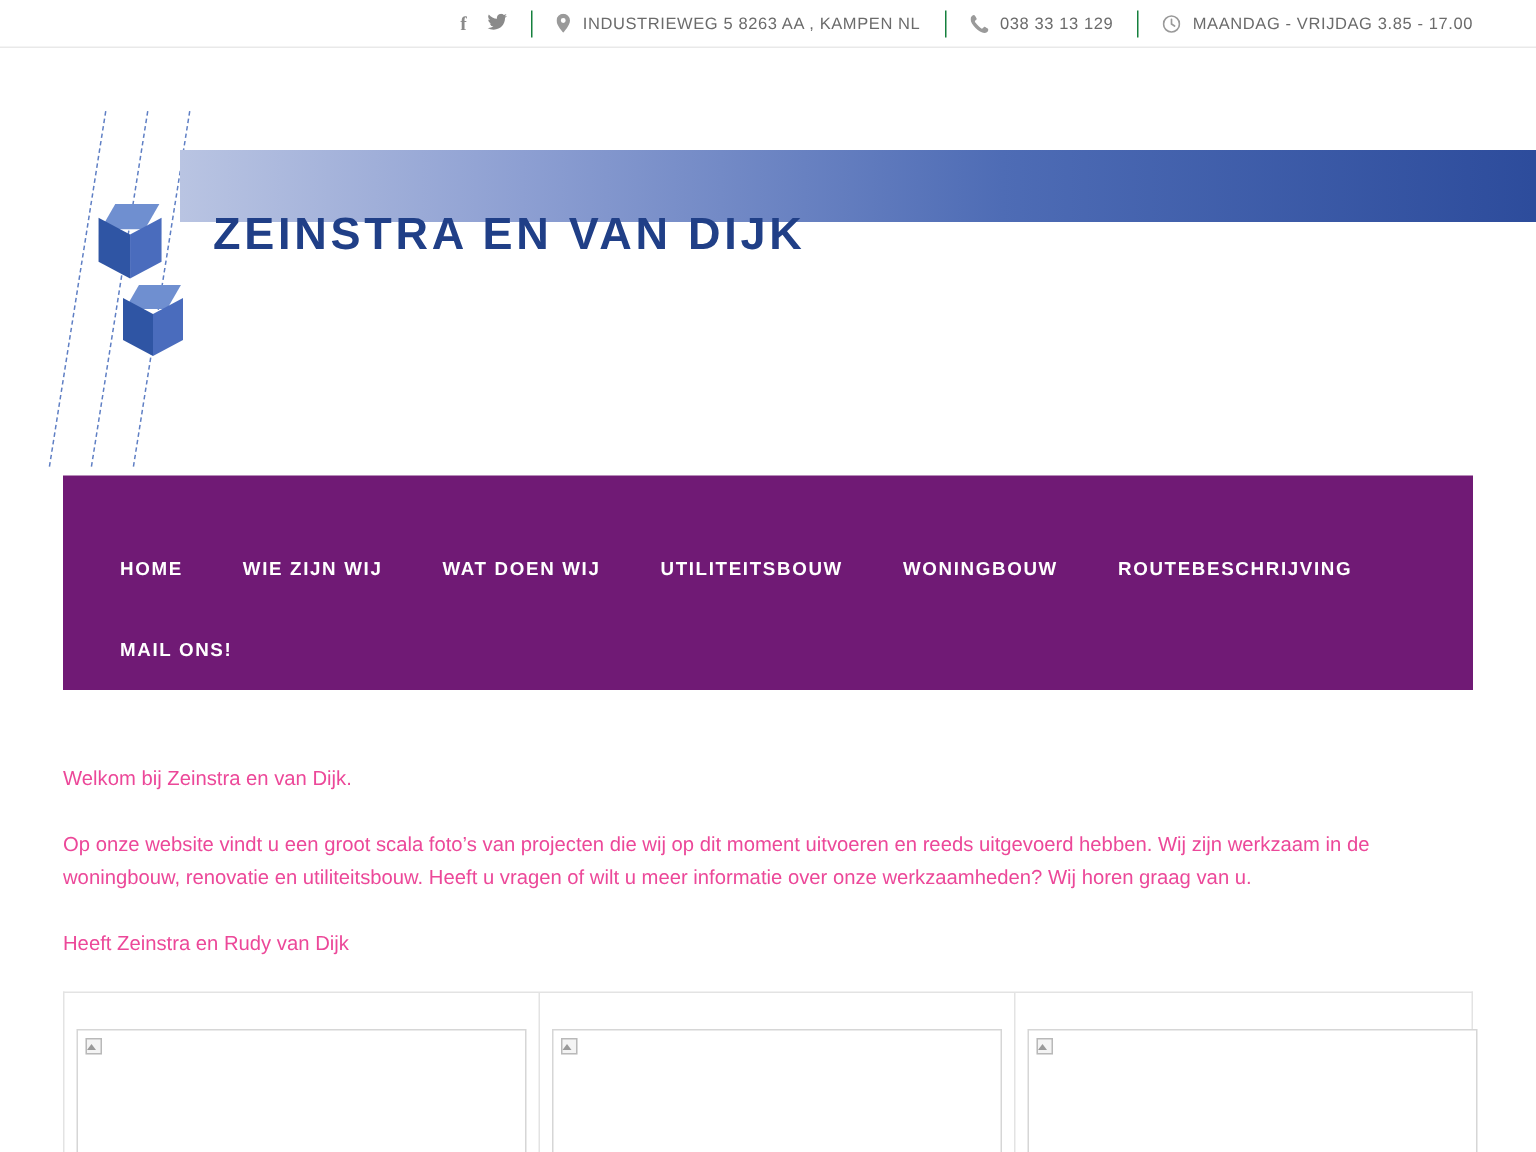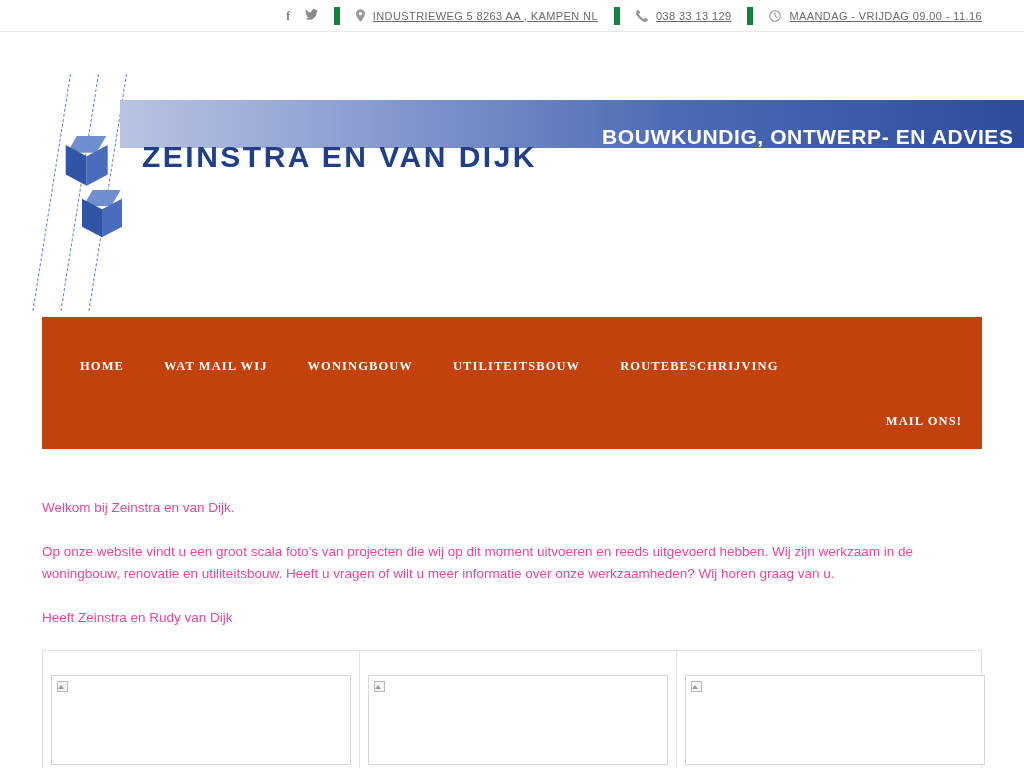--- a/index.html
+++ b/index.html
@@ -35,23 +35,22 @@
     color: #8a8a8a;
     font-size: 13px;
     line-height: 1;
     display: inline-block;
   }
   .topbar .seg {
     display: flex;
     align-items: center;
     gap: 8px;
     padding: 0 16px;
-    border-left: 6px solid #15803d;
+    border-left: 1px solid #15803d;
     height: 18px;
-    text-decoration: underline;
   }
   .topbar .seg:last-child { padding-right: 0; }
   .topbar .t-ic {
     color: #9a9a9a;
     font-size: 12px;
     line-height: 1;
     display: inline-flex;
     align-items: center;
   }
   .topbar .t-txt { white-space: nowrap; }
@@ -127,44 +126,43 @@
     top: 85px;
     font-size: 21px;
     font-weight: bold;
     letter-spacing: 0.6px;
     color: #ffffff;
     white-space: nowrap;
   }
   .nav {
     position: relative;
     margin: 0 42px;
-    background: #c2410c;
-    padding: 0 0 0 0;
+    background: #701a75;
+    padding: 13px 0 0 0;
     min-height: 130px;
-    font-family: Liberation Serif, serif;
   }
   .nav-inner {
     display: flex;
     flex-wrap: wrap;
     align-items: flex-start;
     padding: 22px 0 0 0;
   }
   .nav-item {
     color: #ffffff;
     font-size: 12.5px;
     font-weight: bold;
     letter-spacing: 1.1px;
     padding: 20px 20px 20px 20px;
     white-space: nowrap;
     text-decoration: none;
     cursor: pointer;
     display: block;
   }
   .nav-item:first-child { padding-left: 38px; }
-  .nav-row2 { width: 100%; text-align: right; }
+  .nav-row2 { width: 100%; }
   .nav-row2 .nav-item { padding-left: 38px; }
 
   
   .content {
     margin: 0 42px;
     padding-top: 48px;
     color: #ec4899;
     font-size: 13.5px;
     line-height: 1.62;
   }
@@ -242,21 +240,21 @@
     <span class="t-txt">038 33 13 129</span>
   </div>
 
   <div class="seg">
     <span class="t-ic">
       <svg width="12" height="12" viewBox="0 0 14 14" aria-hidden="true">
           <circle cx="7" cy="7" r="6.2" fill="none" stroke="#9a9a9a" stroke-width="1.3"></circle>
           <path d="M7 3.4V7l2.4 1.6" fill="none" stroke="#9a9a9a" stroke-width="1.3" stroke-linecap="round"></path>
         </svg>
     </span>
-    <span class="t-txt">MAANDAG - VRIJDAG 09.00 - 11.16</span>
+    <span class="t-txt">MAANDAG - VRIJDAG 3.85 - 17.00</span>
   </div>
 </div>
 
 <div class="header">
   <div class="logo-wrap">
     <div class="dash d1"></div>
     <div class="dash d2"></div>
     <div class="dash d3"></div>
 
     <div class="band"></div>
@@ -266,31 +264,31 @@
         <div class="left"></div>
         <div class="right"></div>
     </div>
     <div class="cube cube2">
       <div class="top"></div>
         <div class="left"></div>
         <div class="right"></div>
     </div>
 
     <div class="title-main">ZEINSTRA EN VAN DIJK</div>
-    <div class="title-sub">BOUWKUNDIG, ONTWERP- EN ADVIES</div>
   </div>
 
 </div>
 
 <nav class="nav">
   <div class="nav-inner">
     <a class="nav-item">HOME</a>
-    <a class="nav-item">WAT MAIL WIJ</a>
+    <a class="nav-item">WIE ZIJN WIJ</a>
+    <a class="nav-item">WAT DOEN WIJ</a>
+    <a class="nav-item">UTILITEITSBOUW</a>
     <a class="nav-item">WONINGBOUW</a>
-    <a class="nav-item">UTILITEITSBOUW</a>
     <a class="nav-item">ROUTEBESCHRIJVING</a>
     <div class="nav-row2">
       <a class="nav-item">MAIL ONS!</a>
     </div>
   </div>
 </nav>
 
 <div class="content">
   <p>Welkom bij Zeinstra en van Dijk.</p>
   <p>Op onze website vindt u een groot scala foto’s van projecten die wij op dit moment uitvoeren en reeds uitgevoerd hebben. Wij zijn werkzaam in de woningbouw, renovatie en utiliteitsbouw. Heeft u vragen of wilt u meer informatie over onze werkzaamheden? Wij horen graag van u.</p>

